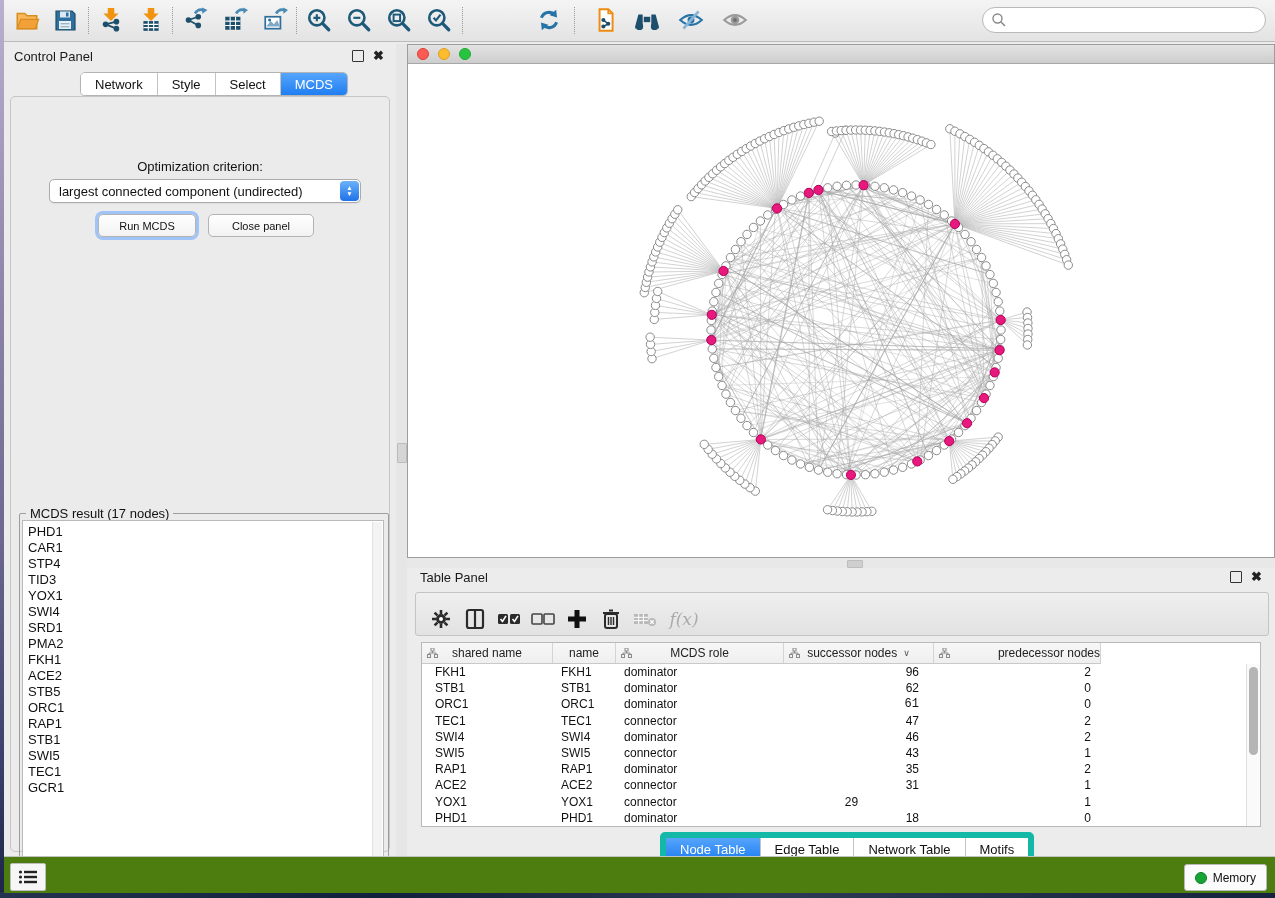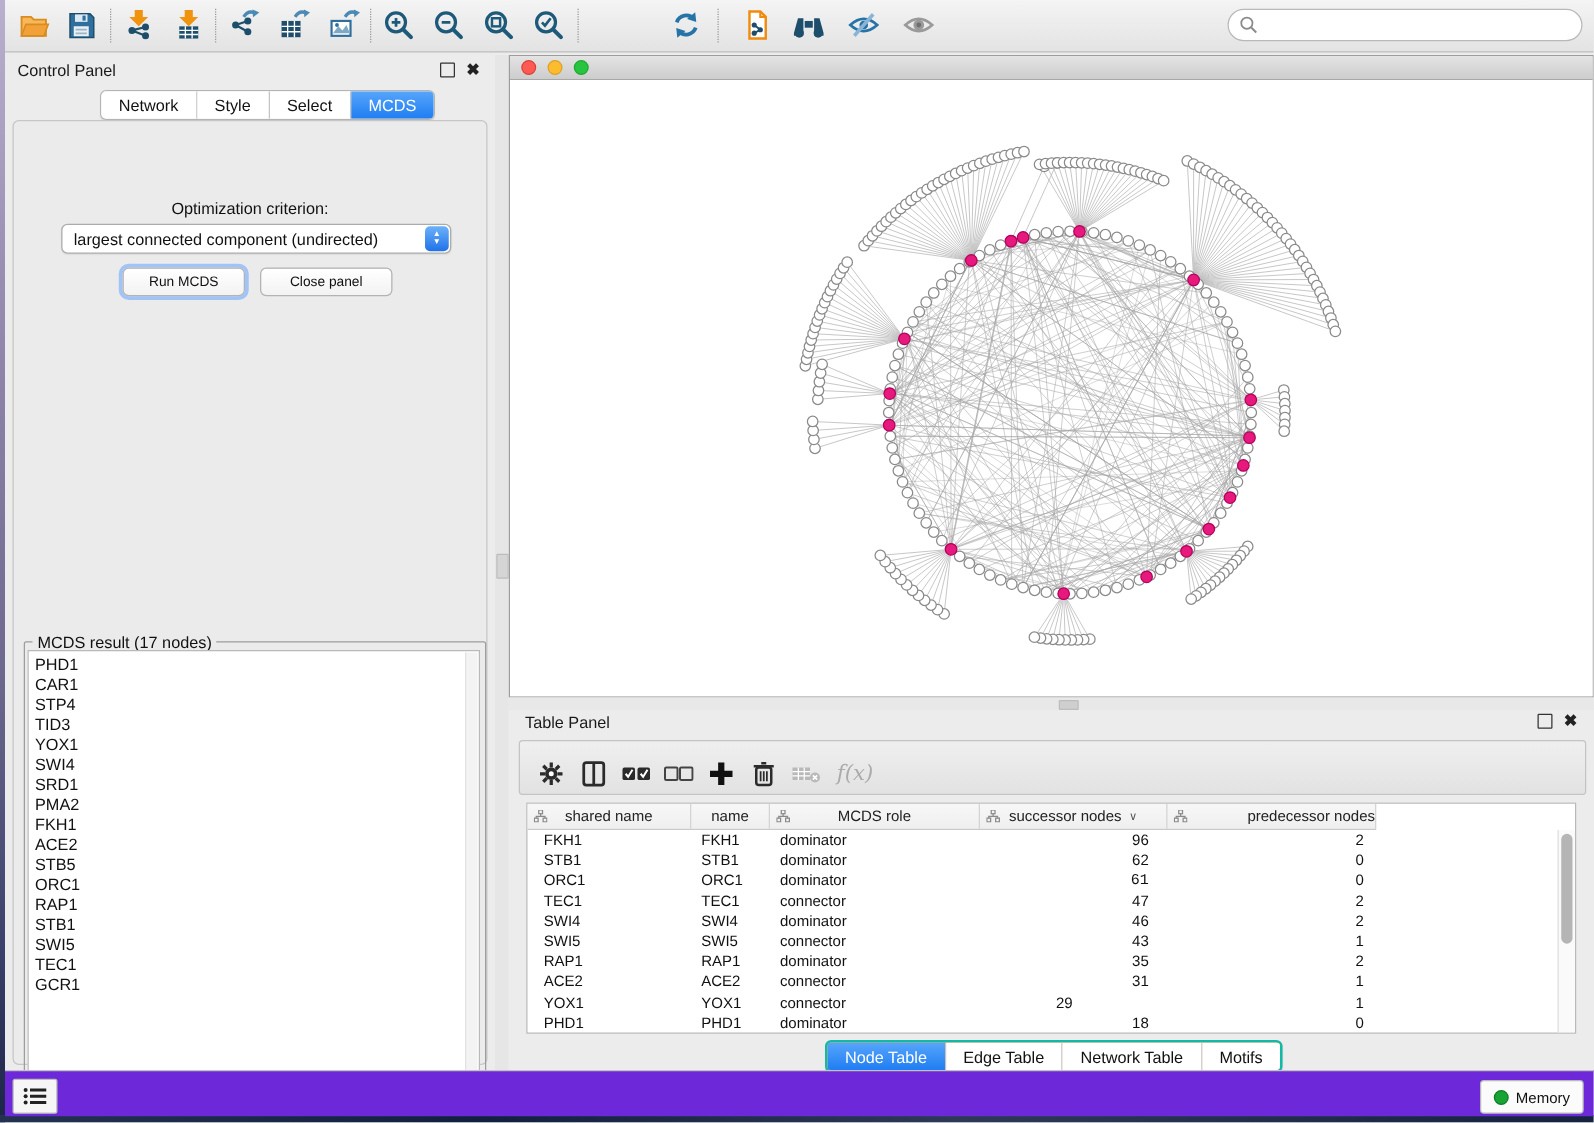--- a/index.html
+++ b/index.html
@@ -87,24 +87,24 @@
     border-right:1px solid #d4d4d4;font-size:12px;color:#222;box-sizing:border-box;position:relative;}
   .hicon{position:absolute;left:5px;top:5px;}
   .sortchev{font-size:9px;color:#555;margin-left:6px;}
   #nt-body{position:absolute;left:0;top:21px;width:824px;}
   .trow{display:flex;height:16.2px;align-items:center;font-size:12px;color:#111;}
   .tcell{box-sizing:border-box;white-space:nowrap;overflow:hidden;}
   #nt-scroll{position:absolute;right:0;top:21px;width:13px;height:162px;background:#fafafa;
     border-left:1px solid #e0e0e0;}
   #nt-thumb{position:absolute;left:2px;top:3px;width:9px;height:88px;background:#b5b5b5;border-radius:5px;}
   #tp-tabs{position:absolute;left:253px;top:264px;height:22px;display:flex;
-    border:2px solid #14b8a6;border-radius:5px;overflow:hidden;background:#fdba74;
+    border:6px solid #14b8a6;border-radius:5px;overflow:hidden;background:#0f172a;
     box-shadow:0 1px 1px rgba(0,0,0,.1);}
   
-  #status-bar{left:4px;top:856px;width:1271px;height:36px;background:#6d28d9;border-top:1px solid #c2c2c2;}
+  #status-bar{left:4px;top:856px;width:1271px;height:36px;background:#4d7c0f;border-top:1px solid #c2c2c2;}
   #list-btn{position:absolute;left:6px;top:6px;width:34px;height:26px;background:#f6f6f6;
     border:1px solid #bdbdbd;border-radius:2px;display:flex;align-items:center;justify-content:center;}
   #memory-btn{position:absolute;right:8px;top:7px;height:25px;padding:0 10px;background:#fbfbfb;
     border:1px solid #b9b9b9;border-radius:3px;display:flex;align-items:center;gap:6px;
     font-size:12px;color:#111;}
   #mem-dot{width:10px;height:10px;border-radius:50%;background:#18a335;border:1px solid #0d7d25;}
 </style>
 </head>
 <body>
 

